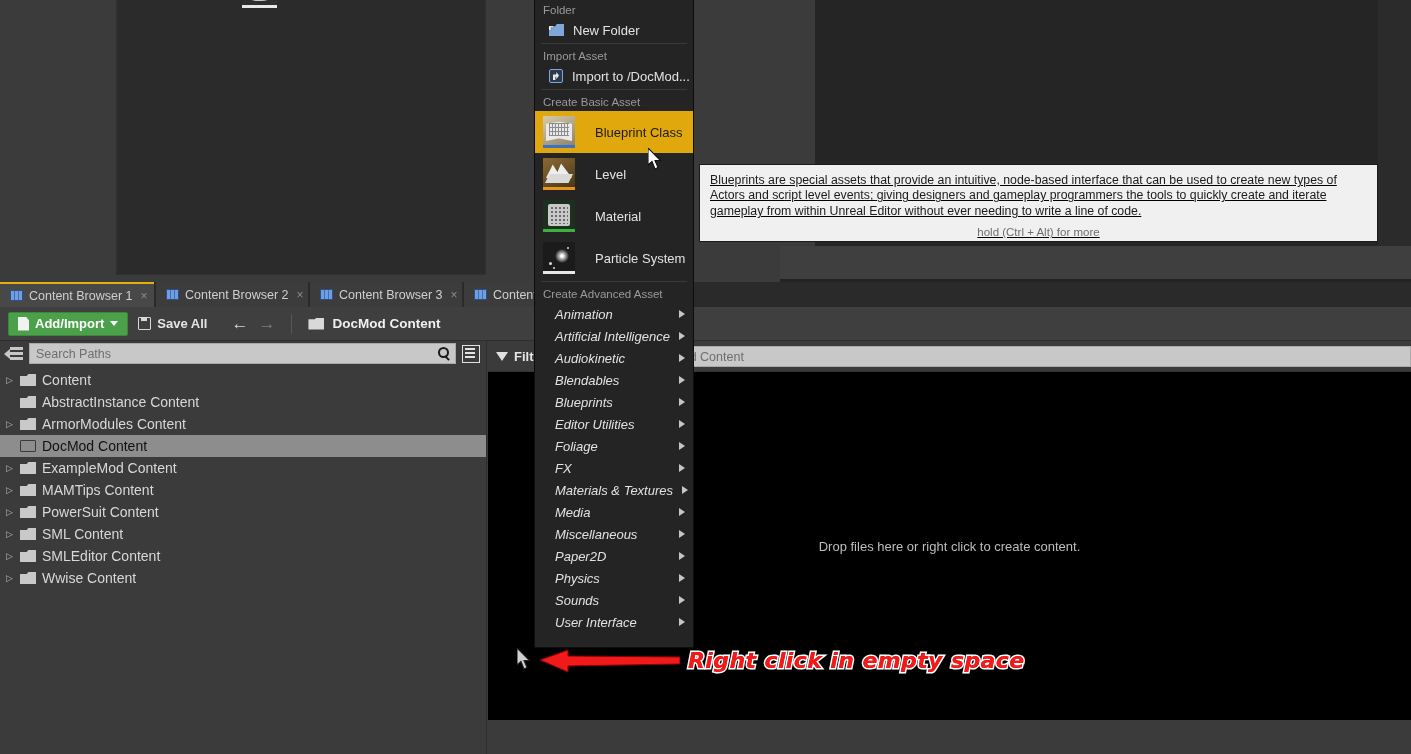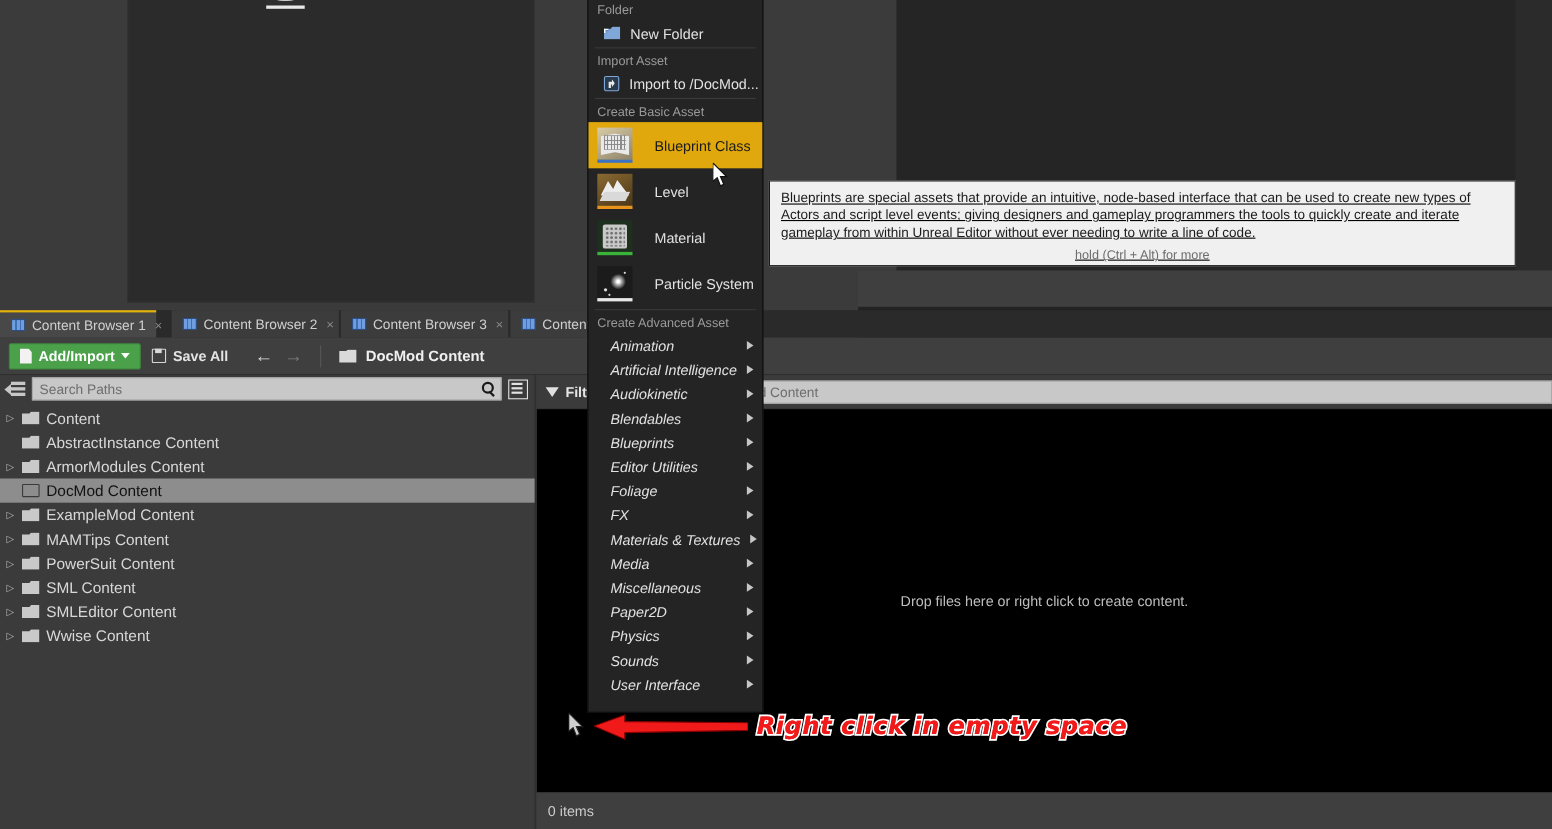--- a/index.html
+++ b/index.html
@@ -381,21 +381,21 @@
       <div class="thumb-dot"></div>
     </div>
     <div class="gap-mid"></div>
     <div class="panel-right-dark"></div>
     <div class="panel-far-right"></div>
   </div>
   <div class="strip-a"></div>
   <div class="strip-b"></div>
 
   <div class="tabbar">
-    <div class="tab active" style="left:0px;width:142px;">
+    <div class="tab active" style="left:0px;width:154px;">
       <span class="tab-icon"></span>
       <span>Content Browser 1</span>
       <span class="tab-x">×</span>
     </div>
     <div class="tab" style="left:156px;width:152px;">
       <span class="tab-icon"></span>
       <span>Content Browser 2</span>
       <span class="tab-x">×</span>
     </div>
     <div class="tab" style="left:310px;width:152px;">
@@ -506,23 +506,20 @@
       <span class="funnel"></span>
       <span class="filters-label">Filters</span>
     </div>
   </div>
   <div class="asset-search">
     <span>Search DocMod Content</span>
   </div>
   <div class="contentarea">
     <span class="drop-hint">Drop files here or right click to create content.</span>
   </div>
-  <div class="statusbar">
-    <span>0 items</span>
-  </div>
 
   <div class="ctxmenu">
 
     <div class="ctx-section">Folder</div>
     <div class="ctx-item">
       <span class="ico-newfolder"></span>
       <span>New Folder</span>
     </div>
     <div class="ctx-div"></div>
 

